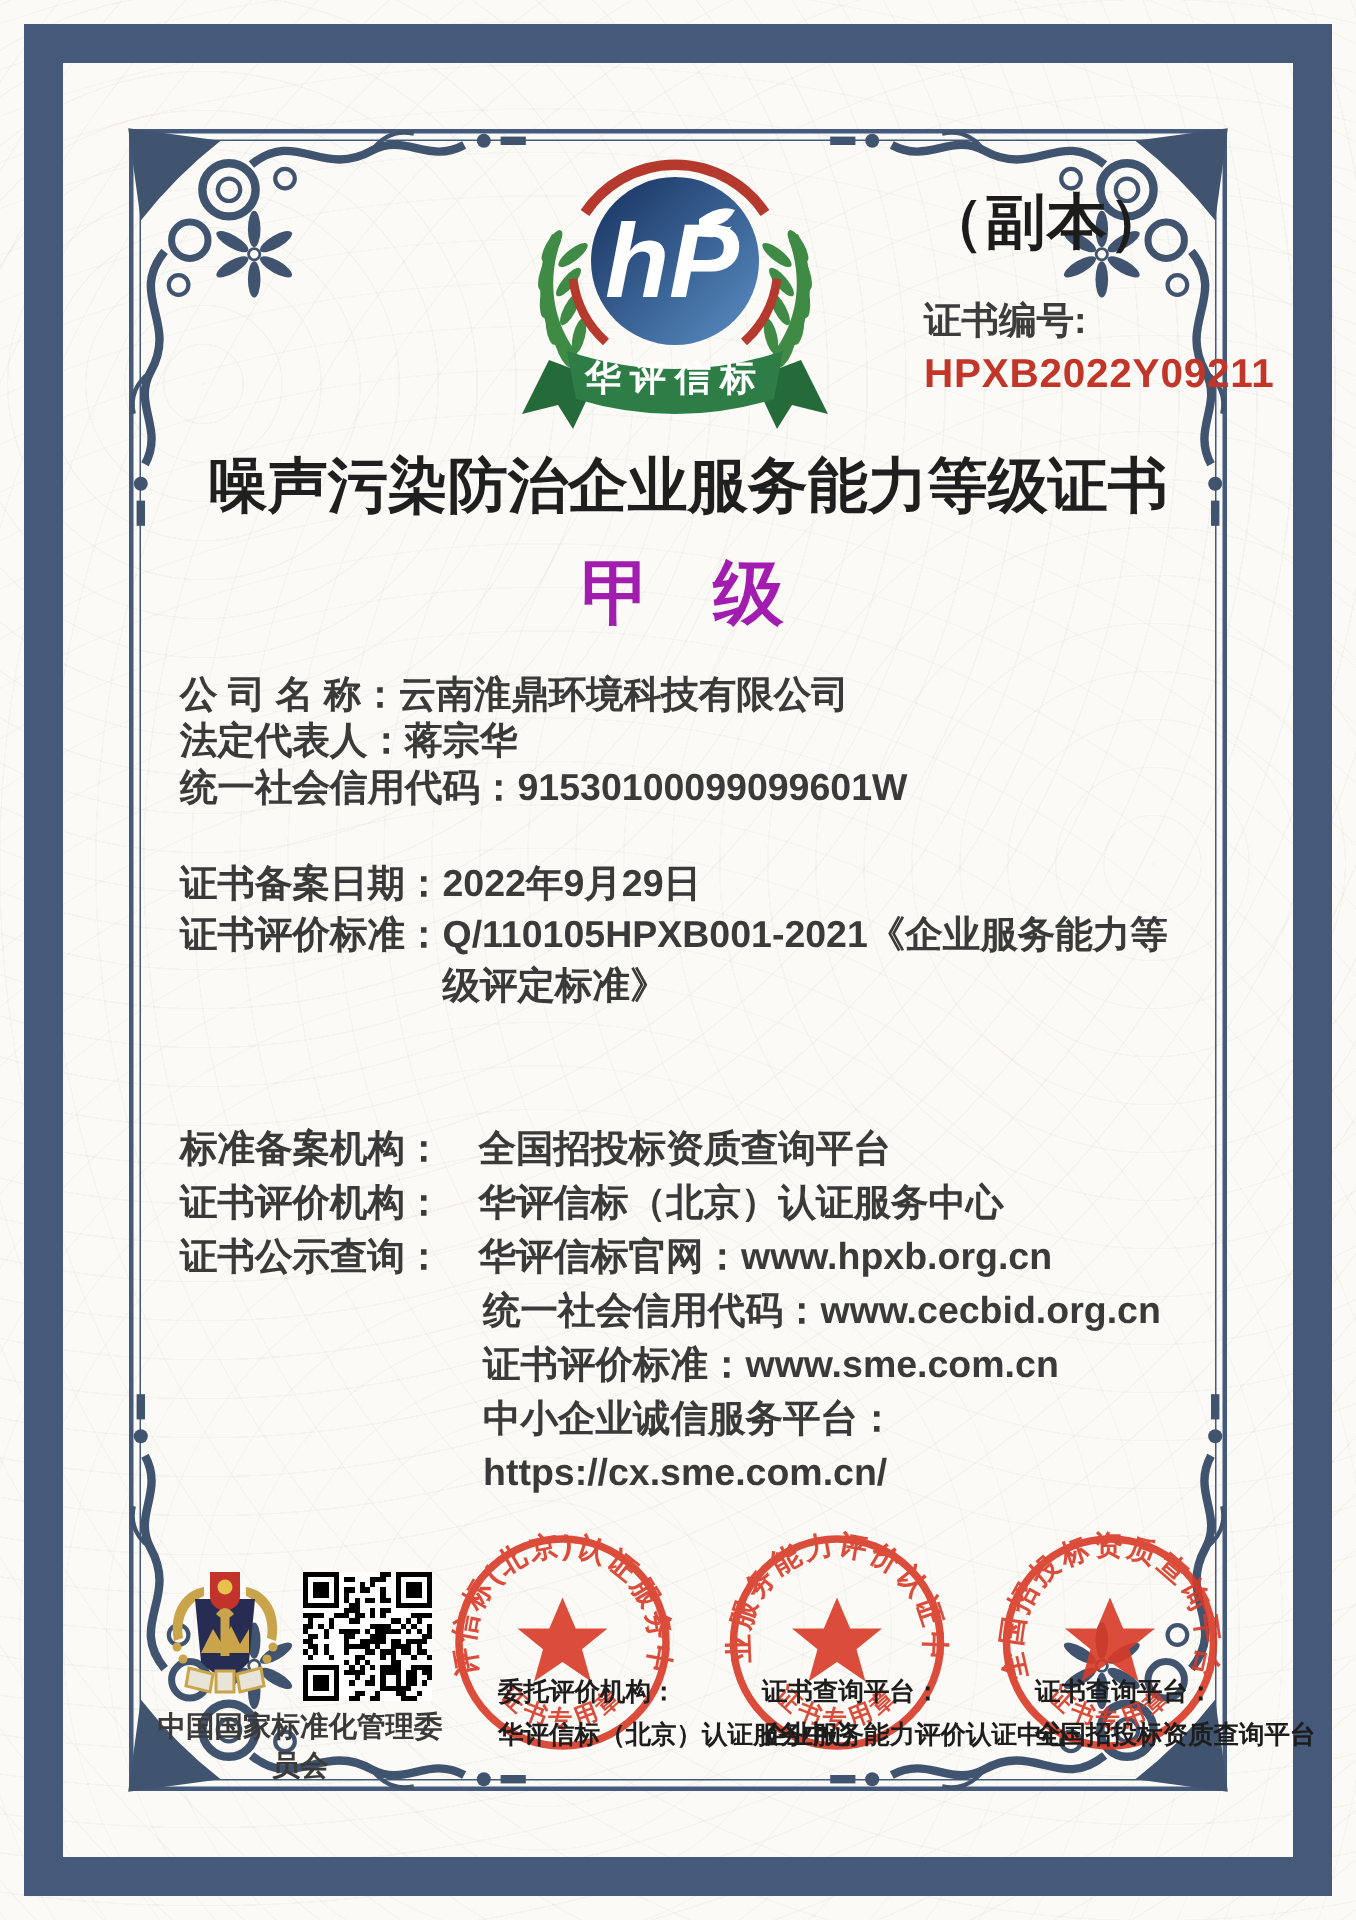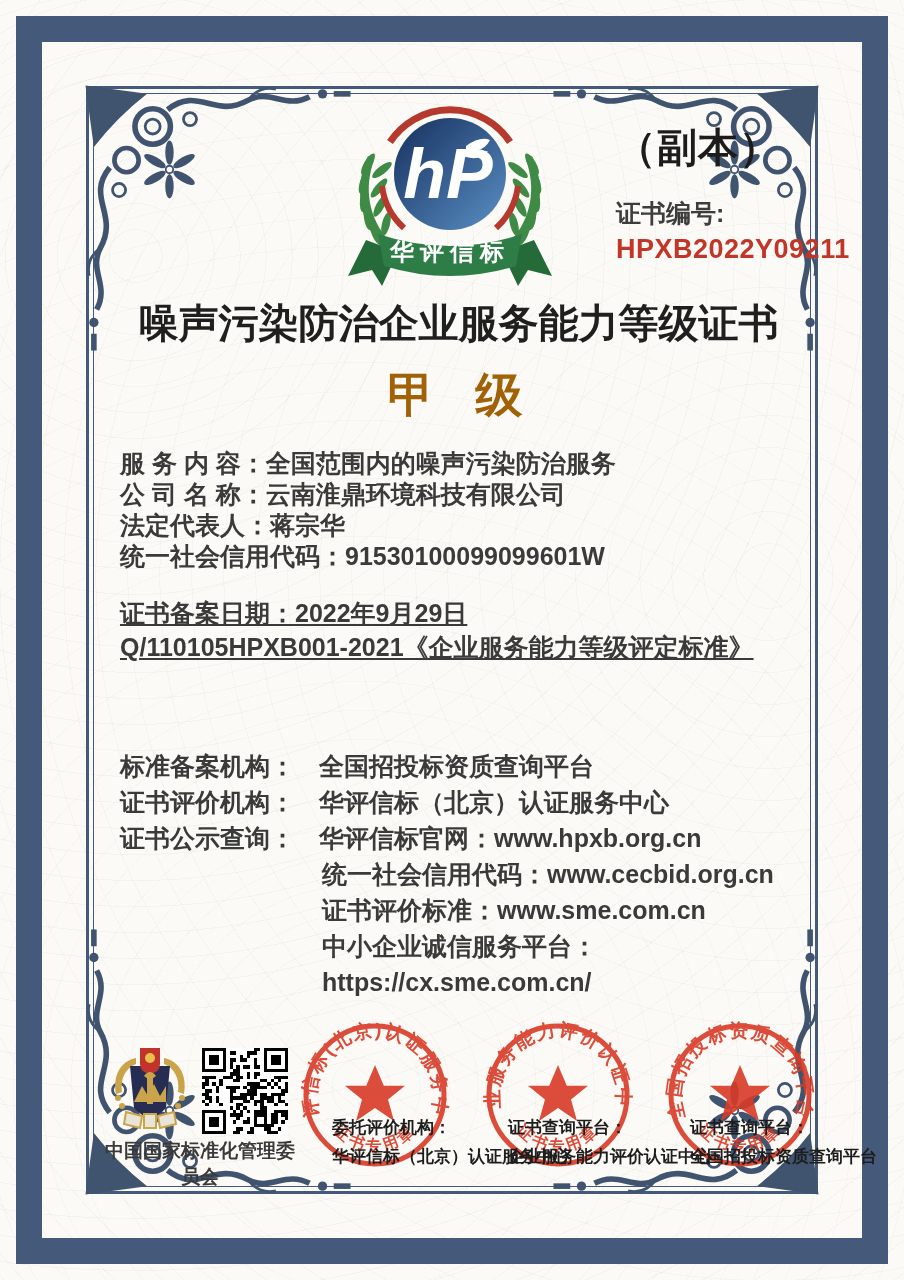--- a/index.html
+++ b/index.html
@@ -25,26 +25,26 @@
   
   .logo{position:absolute;left:338px;top:90px;width:224px;height:200px;}
   .copy-block{position:absolute;left:616px;top:120px;}
   .copy-label{font-size:40px;font-weight:bold;color:#1c1c1c;letter-spacing:1px;}
   .certno-label{margin-top:22px;font-size:25px;font-weight:bold;color:#3d3d3d;}
   .certno-value{margin-top:4px;font-size:27px;font-weight:bold;color:#c2362a;letter-spacing:.5px;}
   
   .title{position:absolute;left:0;right:0;top:296px;text-align:center;
     font-size:40px;font-weight:900;color:#1f1f1f;letter-spacing:0px;padding-left:13px;}
   .grade{position:absolute;left:0;right:0;top:364px;text-align:center;
-    font-size:47px;font-weight:900;color:#a16207;letter-spacing:14px;padding-left:20px;}
+    font-size:47px;font-weight:900;color:#a21caf;letter-spacing:14px;padding-left:20px;}
   
   .block{position:absolute;left:120px;color:#3a3a3a;font-weight:bold;}
   .block1{top:448px;width:680px;}
   .block1 .row{font-size:25px;line-height:31px;}
-  .block2{top:596px;width:680px;text-decoration:underline;}
+  .block2{top:572px;width:680px;}
   .block2 .row{font-size:25px;line-height:34px;display:flex;}
   .block3{top:748px;width:690px;}
   .block3 .row{font-size:25px;line-height:36px;display:flex;gap:24px;}
   .lbl{flex:none;white-space:pre;}
   .val{flex:1;}
   .indent{flex:none;width:178px;}
   
   .footer{position:absolute;left:100px;top:1020px;width:704px;height:170px;}
   .emblem{position:absolute;left:6px;top:22px;width:88px;height:96px;}
   .qr{position:absolute;left:102px;top:28px;width:86px;height:86px;}
@@ -172,32 +172,32 @@
   <div class="copy-block">
     <div class="copy-label">（副本）</div>
     <div class="certno-label">证书编号:</div>
     <div class="certno-value">HPXB2022Y09211</div>
   </div>
 
   <div class="title">噪声污染防治企业服务能力等级证书</div>
   <div class="grade">甲 级</div>
 
   <div class="block block1">
-    <div class="row"><span class="lbl">服 务 内 容：</span><span>全国范围内的噪声污染防治服务</span></div>
     <div class="row"><span class="lbl">公 司 名 称：</span><span>云南淮鼎环境科技有限公司</span></div>
     <div class="row"><span class="lbl">法定代表人：</span><span>蒋宗华</span></div>
     <div class="row"><span class="lbl">统一社会信用代码：</span><span>91530100099099601W</span></div>
   </div>
 
   <div class="block block2">
     <div class="row">
         <span class="lbl">证书备案日期：</span>
         <span class="val">2022年9月29日</span>
       </div>
     <div class="row">
+        <span class="lbl">证书评价标准：</span>
         <span class="val">Q/110105HPXB001-2021《企业服务能力等级评定标准》</span>
       </div>
   </div>
 
   <div class="block block3">
     <div class="row">
         <span class="lbl">标准备案机构：</span>
         <span class="val">全国招投标资质查询平台</span>
       </div>
     <div class="row">

